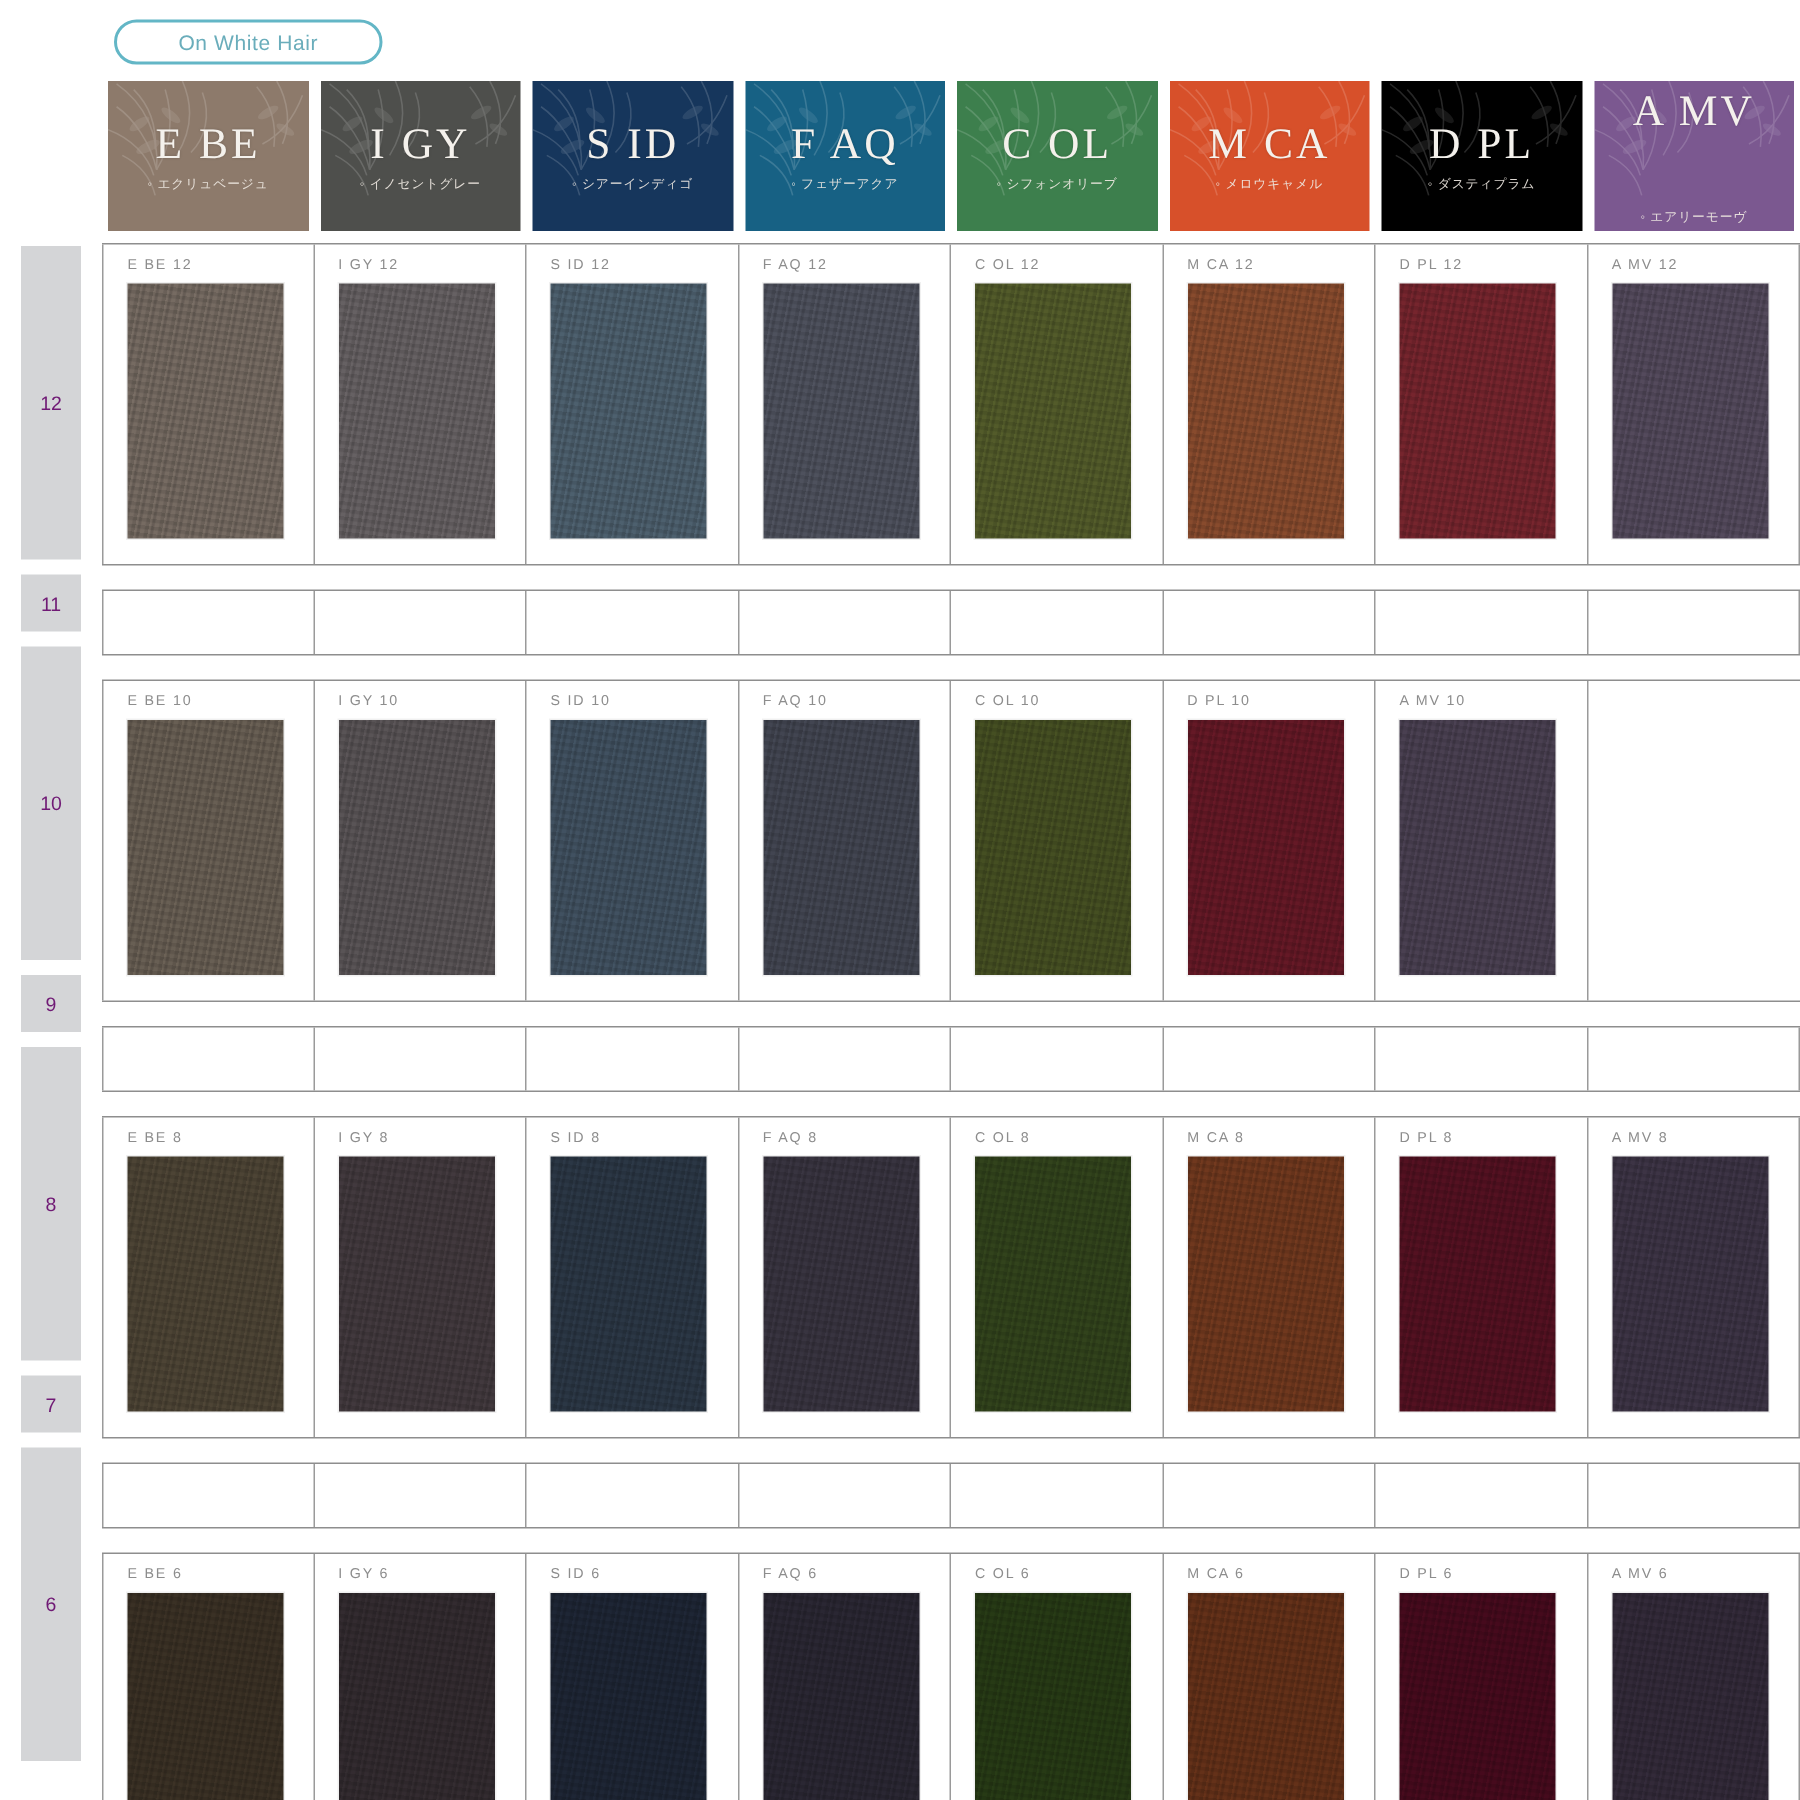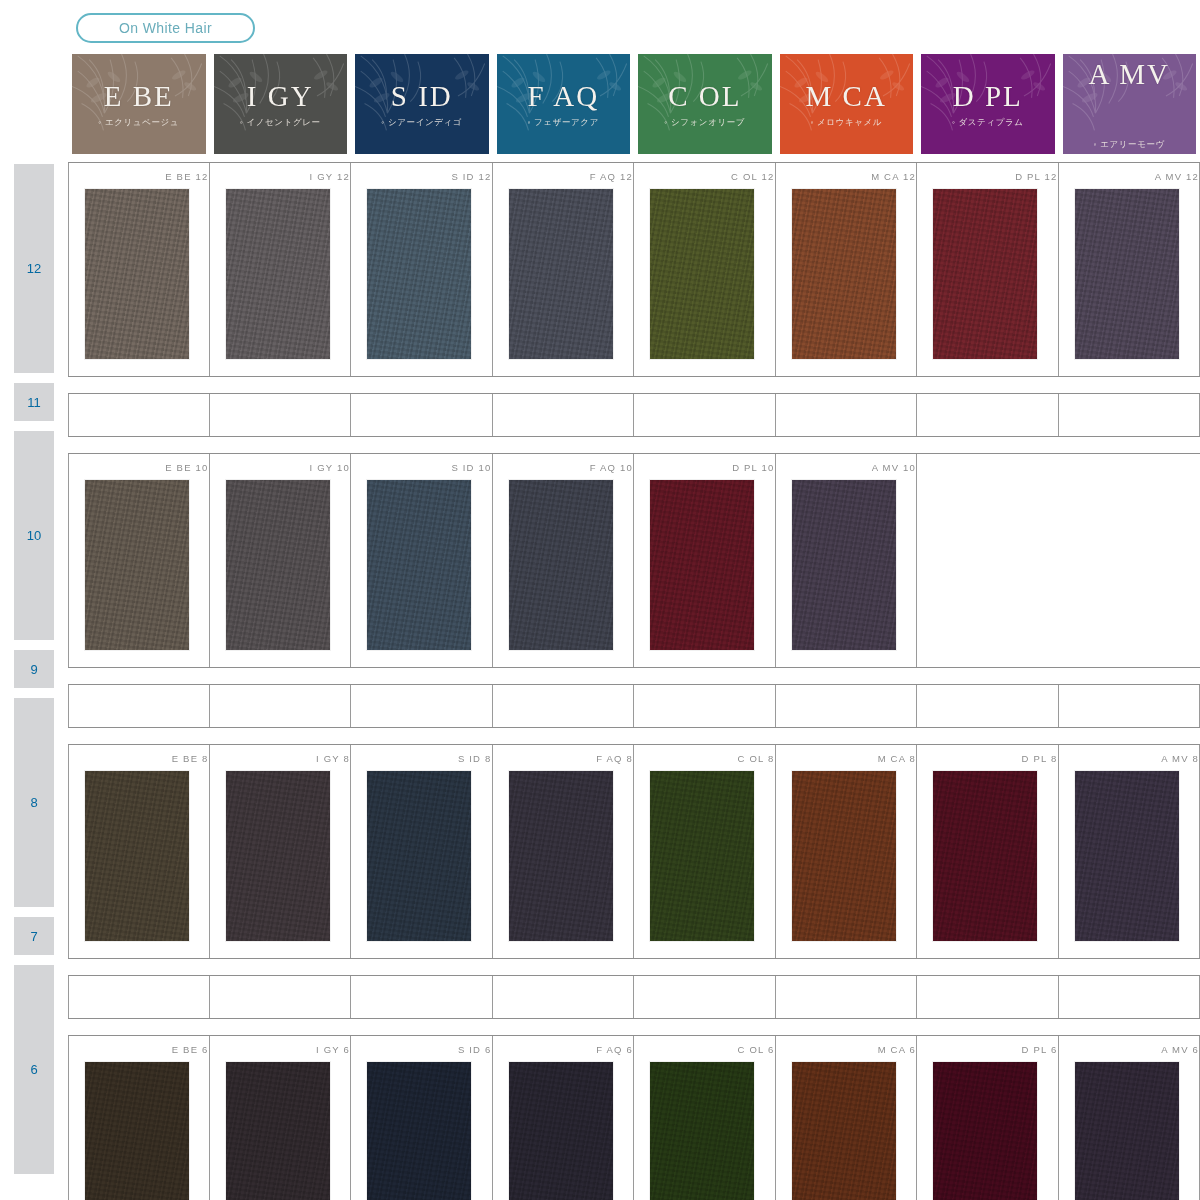--- a/index.html
+++ b/index.html
@@ -29,21 +29,21 @@
   .chart{
     position:absolute;left:0;top:46px;
     width:1200px;height:1154px;
   }
   .rownum-col{
     position:absolute;left:0;top:0;width:68px;height:100%;
   }
   .rownum{
     position:absolute;left:14px;width:40px;
     background:#d4d5d7;
-    color:#0369a1;
+    color:#701a75;
     font-size:13px;
     display:flex;align-items:center;justify-content:center;
   }
 
   .grid-area{
     position:absolute;left:68px;top:0;right:0;bottom:0;
   }
 
   
   .header-band{
@@ -94,21 +94,20 @@
   .tbody{
     position:absolute;left:0;top:116px;
     width:1132px;
   }
   .trow{
     position:relative;
     display:flex;
     border-top:1.5px solid #8e8e8e;
     border-bottom:1.5px solid #8e8e8e;
     box-sizing:border-box;
-    text-align:right;
   }
   .trow.swatch-row{height:215px;}
   .trow.empty-row{height:44px;}
   .trow + .trow{margin-top:16px;}
 
   .tcell{
     width:141.5px;
     box-sizing:border-box;
     border-right:1.5px solid #9a9a9a;
     position:relative;
@@ -336,21 +335,21 @@
                 <ellipse cx="44" cy="24" rx="8" ry="3" transform="rotate(38 44 24)"></ellipse>
                 <ellipse cx="112" cy="22" rx="8" ry="3" transform="rotate(-30 112 22)"></ellipse>
                 <ellipse cx="124" cy="34" rx="7" ry="2.8" transform="rotate(30 124 34)"></ellipse>
               </g>
             </svg>
             <div class="hdr-code">M CA</div>
             <div class="hdr-jp">◦ メロウキャメル</div>
           </div>
         </div>
         <div class="hdr-cell">
-          <div class="hdr-box" style="background: #701a75;">
+          <div class="hdr-box" style="background: #000000;">
             <svg class="hdr-leaf" viewBox="0 0 140 100" preserveAspectRatio="xMidYMid slice">
               <g fill="none" stroke="#ffffff" stroke-width="1.1" opacity="0.85">
                 <path d="M6 2 C26 16 36 38 34 62"></path>
                 <path d="M34 62 C30 44 18 26 6 18"></path>
                 <path d="M34 62 C44 46 46 26 40 6"></path>
                 <path d="M18 6 C30 18 34 32 33 48"></path>
                 <path d="M52 0 C60 18 58 36 48 52"></path>
                 <path d="M0 34 C16 40 28 52 32 66"></path>
                 <path d="M10 52 C22 58 30 68 33 80"></path>
                 <path d="M66 8 C72 24 68 40 58 50"></path>
@@ -455,20 +454,24 @@
           </div>
           <div class="tcell">
             <div class="sw-label">S ID 10</div>
             <div class="sw-chip" style="background: rgb(59, 74, 88);"></div>
           </div>
           <div class="tcell">
             <div class="sw-label">F AQ 10</div>
             <div class="sw-chip" style="background: rgb(60, 63, 74);"></div>
           </div>
           <div class="tcell">
+            <div class="sw-label">C OL 10</div>
+            <div class="sw-chip" style="background: rgb(63, 72, 31);"></div>
+          </div>
+          <div class="tcell">
             <div class="sw-label">D PL 10</div>
             <div class="sw-chip" style="background: rgb(92, 22, 34);"></div>
           </div>
           <div class="tcell">
             <div class="sw-label">A MV 10</div>
             <div class="sw-chip" style="background: rgb(67, 58, 74);"></div>
           </div>
         </div>
         <div class="trow empty-row">
           <div class="tcell"></div>

